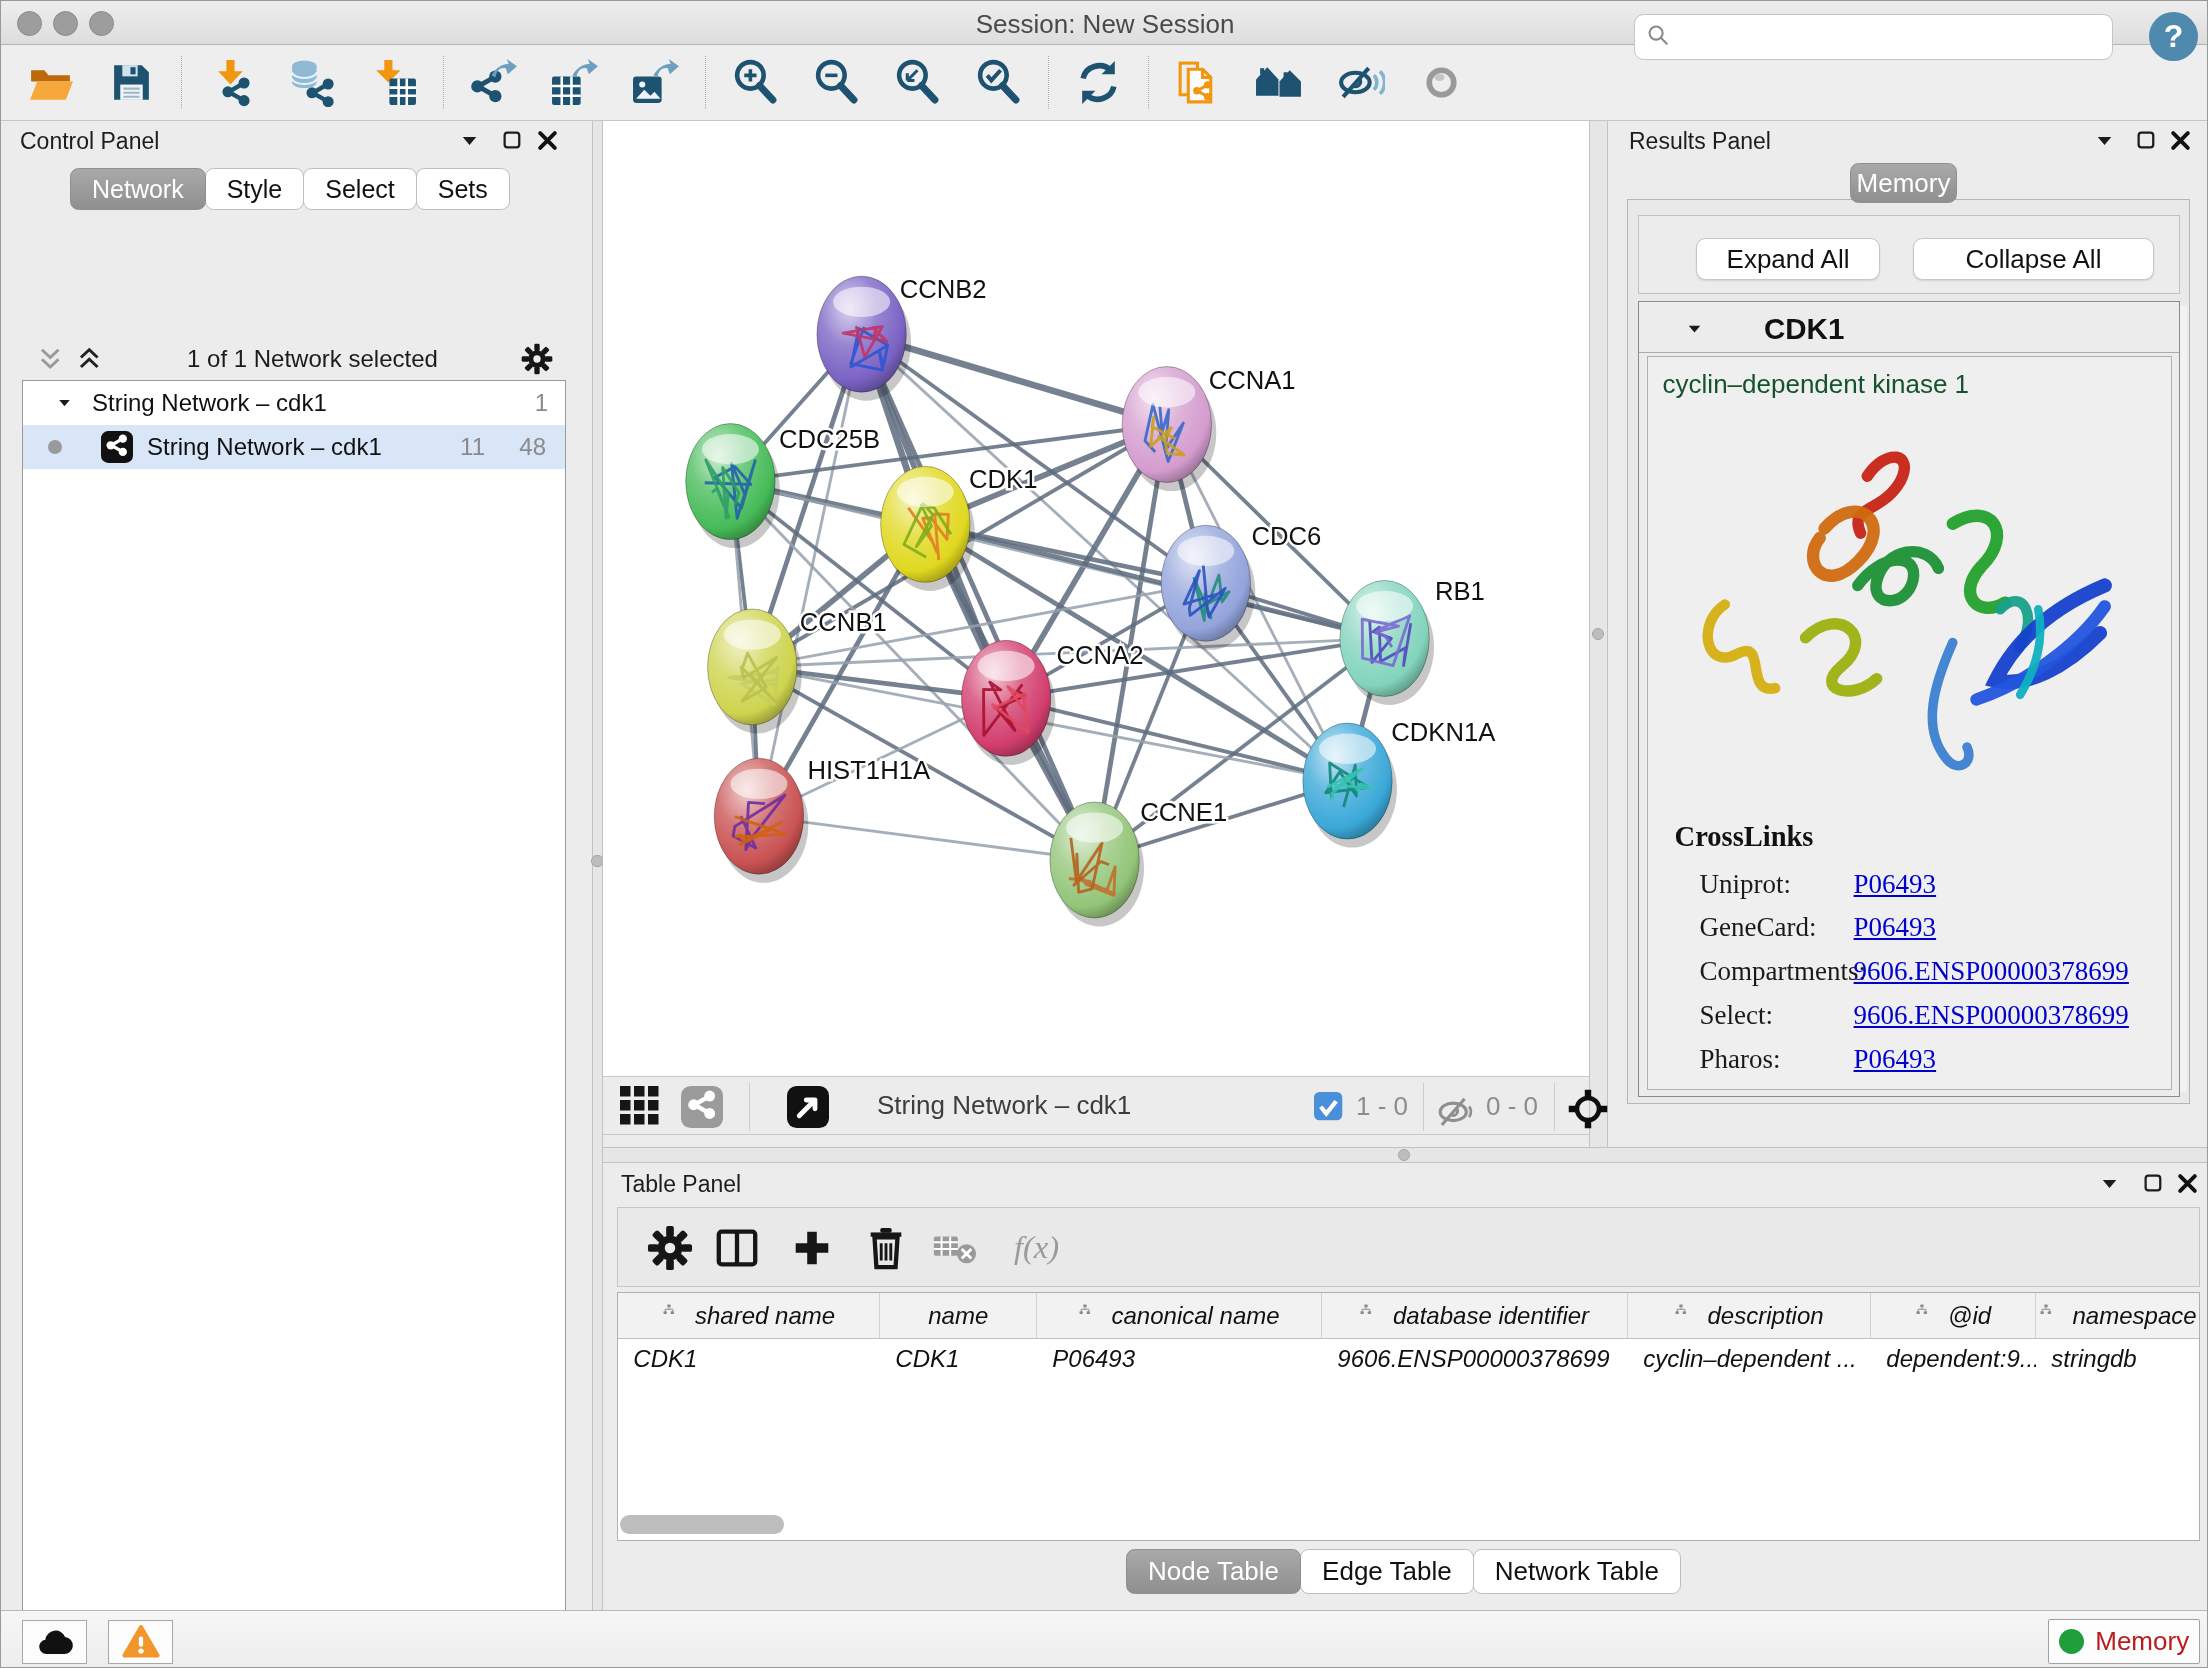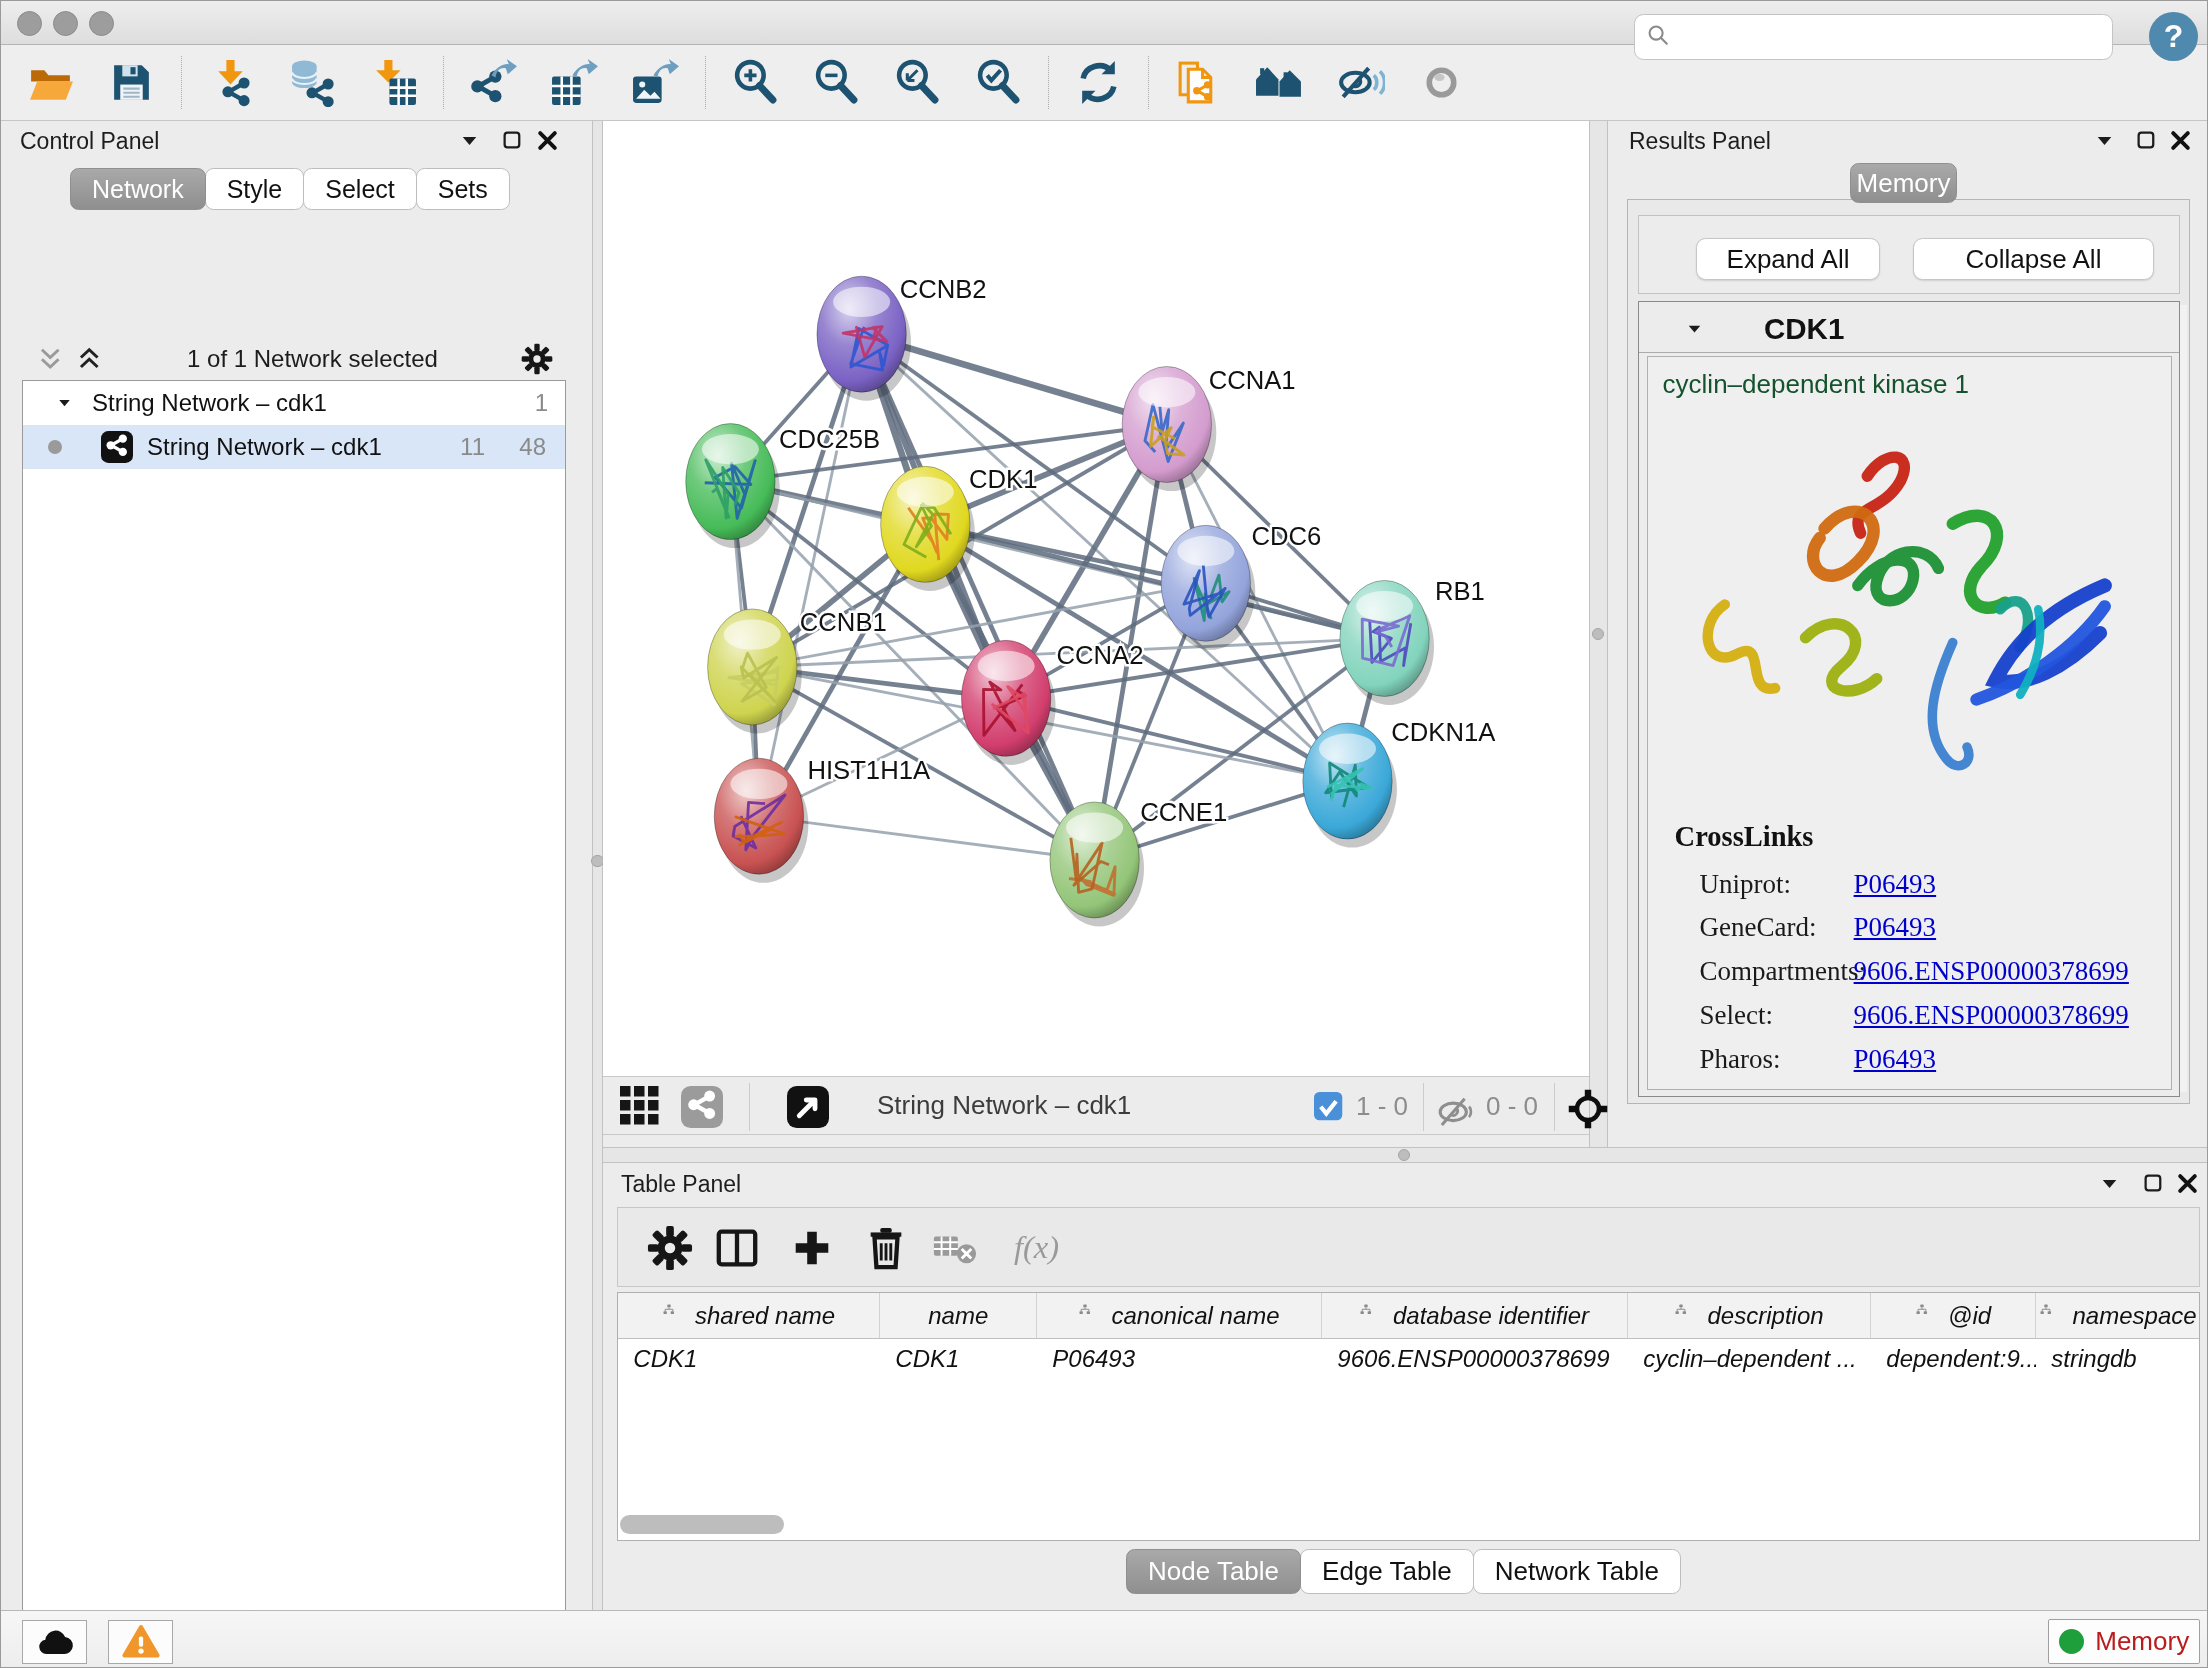--- a/index.html
+++ b/index.html
@@ -123,20 +123,21 @@
 </style>
 </head>
 <body>
 
 <div id="app">
 
   <div id="titlebar">
     <div class="traffic" style="left:16px"></div>
     <div class="traffic" style="left:52px"></div>
     <div class="traffic" style="left:88px"></div>
+    <div id="win-title">Session: New Session</div>
   </div>
 
   <div id="toolbar">
       <div class="tgroup">
         <span class="toolbtn iconbox">
           <svg viewBox="0 0 48 48" xmlns="http://www.w3.org/2000/svg">
             <path d="M5 12h13l4 5h21v6H5z" fill="#bc6a08"></path>
             <path d="M4 41 L11 23 H46 L39 41z" fill="#f6a83a"></path>
           </svg>
         </span>

